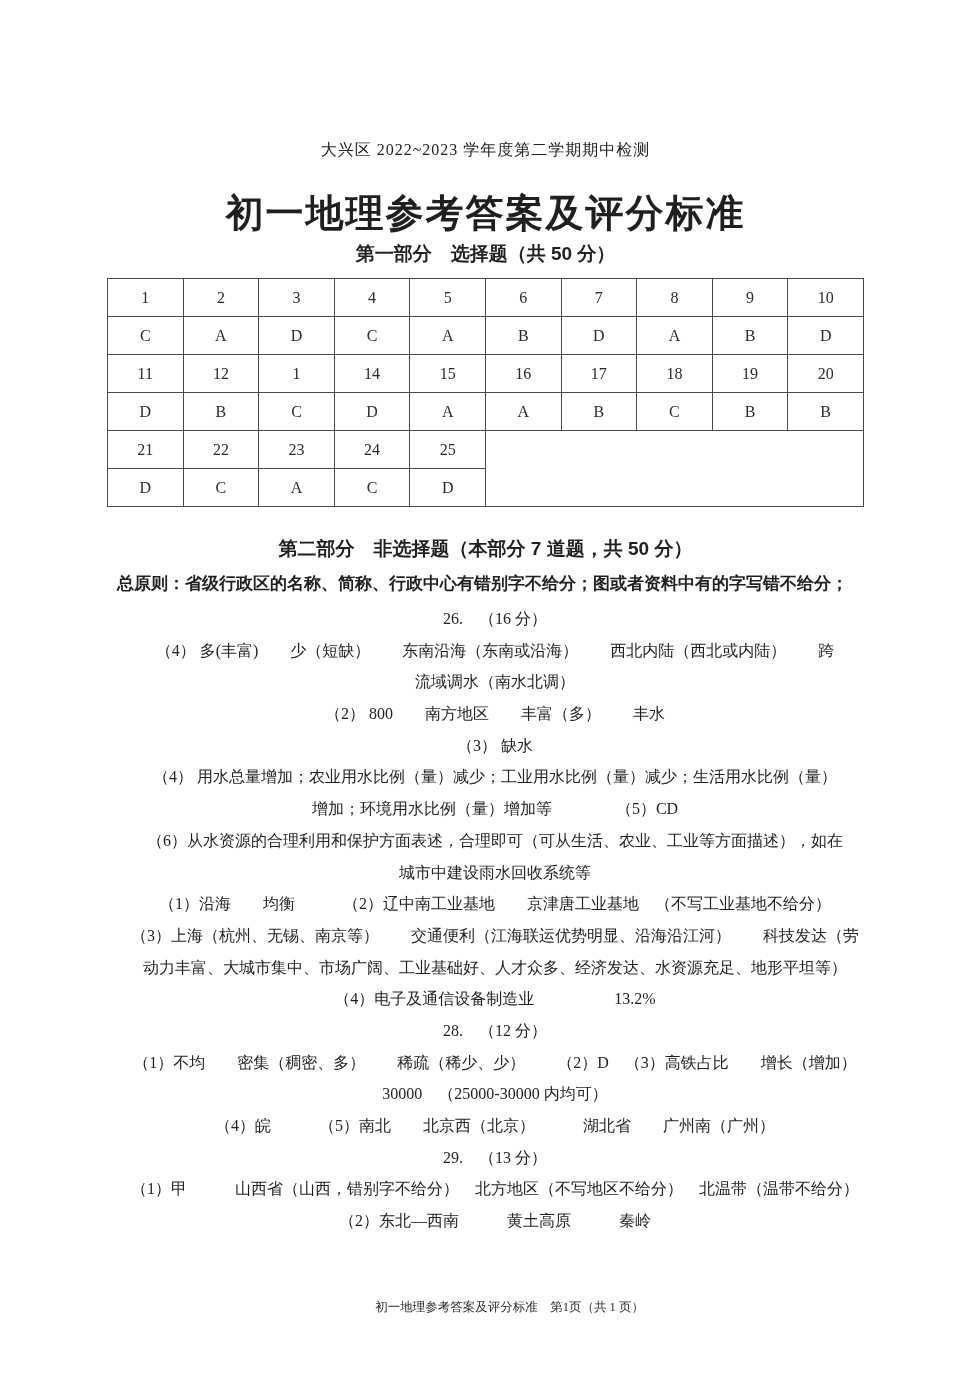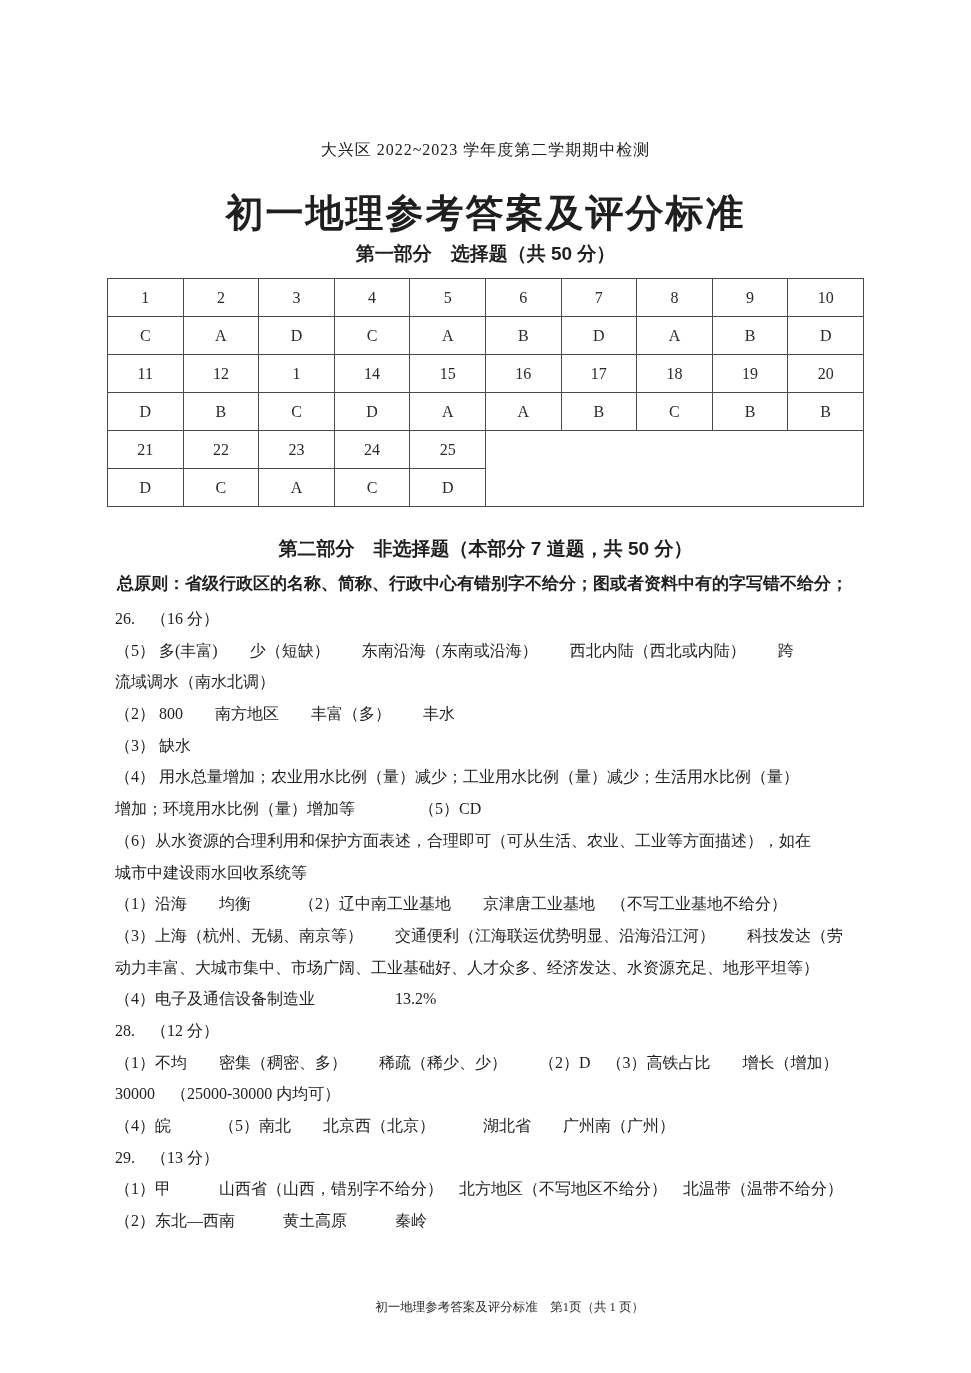--- a/index.html
+++ b/index.html
@@ -75,20 +75,21 @@
     font-size: 17px;
     font-weight: bold;
     font-family: "Liberation Sans", "DejaVu Sans", sans-serif;
     white-space: pre;
   }
   .answer-lines {
     position: absolute;
     top: 603px;
     left: 115px;
     width: 760px;
+    text-align: center;
   }
   .answer-line {
     height: 31.7px;
     line-height: 31.7px;
     font-size: 16px;
     white-space: pre;
     font-family: "Liberation Serif", "DejaVu Serif", serif;
   }
   .doc-footer {
     position: absolute;
@@ -181,21 +182,21 @@
         </tr>
       </tbody>
   </table>
 
   <div class="part-heading part2-heading">第二部分　非选择题（本部分 7 道题，共 50 分）</div>
 
   <div class="principle">总原则：省级行政区的名称、简称、行政中心有错别字不给分；图或者资料中有的字写错不给分；</div>
 
   <div class="answer-lines" id="answer-lines">
       <div class="answer-line">26.　（16 分）</div>
-      <div class="answer-line">（5） 多(丰富)　　少（短缺）　　东南沿海（东南或沿海）　　西北内陆（西北或内陆）　　跨</div>
+      <div class="answer-line">（4） 多(丰富)　　少（短缺）　　东南沿海（东南或沿海）　　西北内陆（西北或内陆）　　跨</div>
       <div class="answer-line">流域调水（南水北调）</div>
       <div class="answer-line">（2） 800　　南方地区　　丰富（多）　　丰水</div>
       <div class="answer-line">（3） 缺水</div>
       <div class="answer-line">（4） 用水总量增加；农业用水比例（量）减少；工业用水比例（量）减少；生活用水比例（量）</div>
       <div class="answer-line">增加；环境用水比例（量）增加等　　　　（5）CD</div>
       <div class="answer-line">（6）从水资源的合理利用和保护方面表述，合理即可（可从生活、农业、工业等方面描述），如在</div>
       <div class="answer-line">城市中建设雨水回收系统等</div>
       <div class="answer-line">（1）沿海　　均衡　　　（2）辽中南工业基地　　京津唐工业基地　（不写工业基地不给分）</div>
       <div class="answer-line">（3）上海（杭州、无锡、南京等）　　交通便利（江海联运优势明显、沿海沿江河）　　科技发达（劳</div>
       <div class="answer-line">动力丰富、大城市集中、市场广阔、工业基础好、人才众多、经济发达、水资源充足、地形平坦等）</div>

